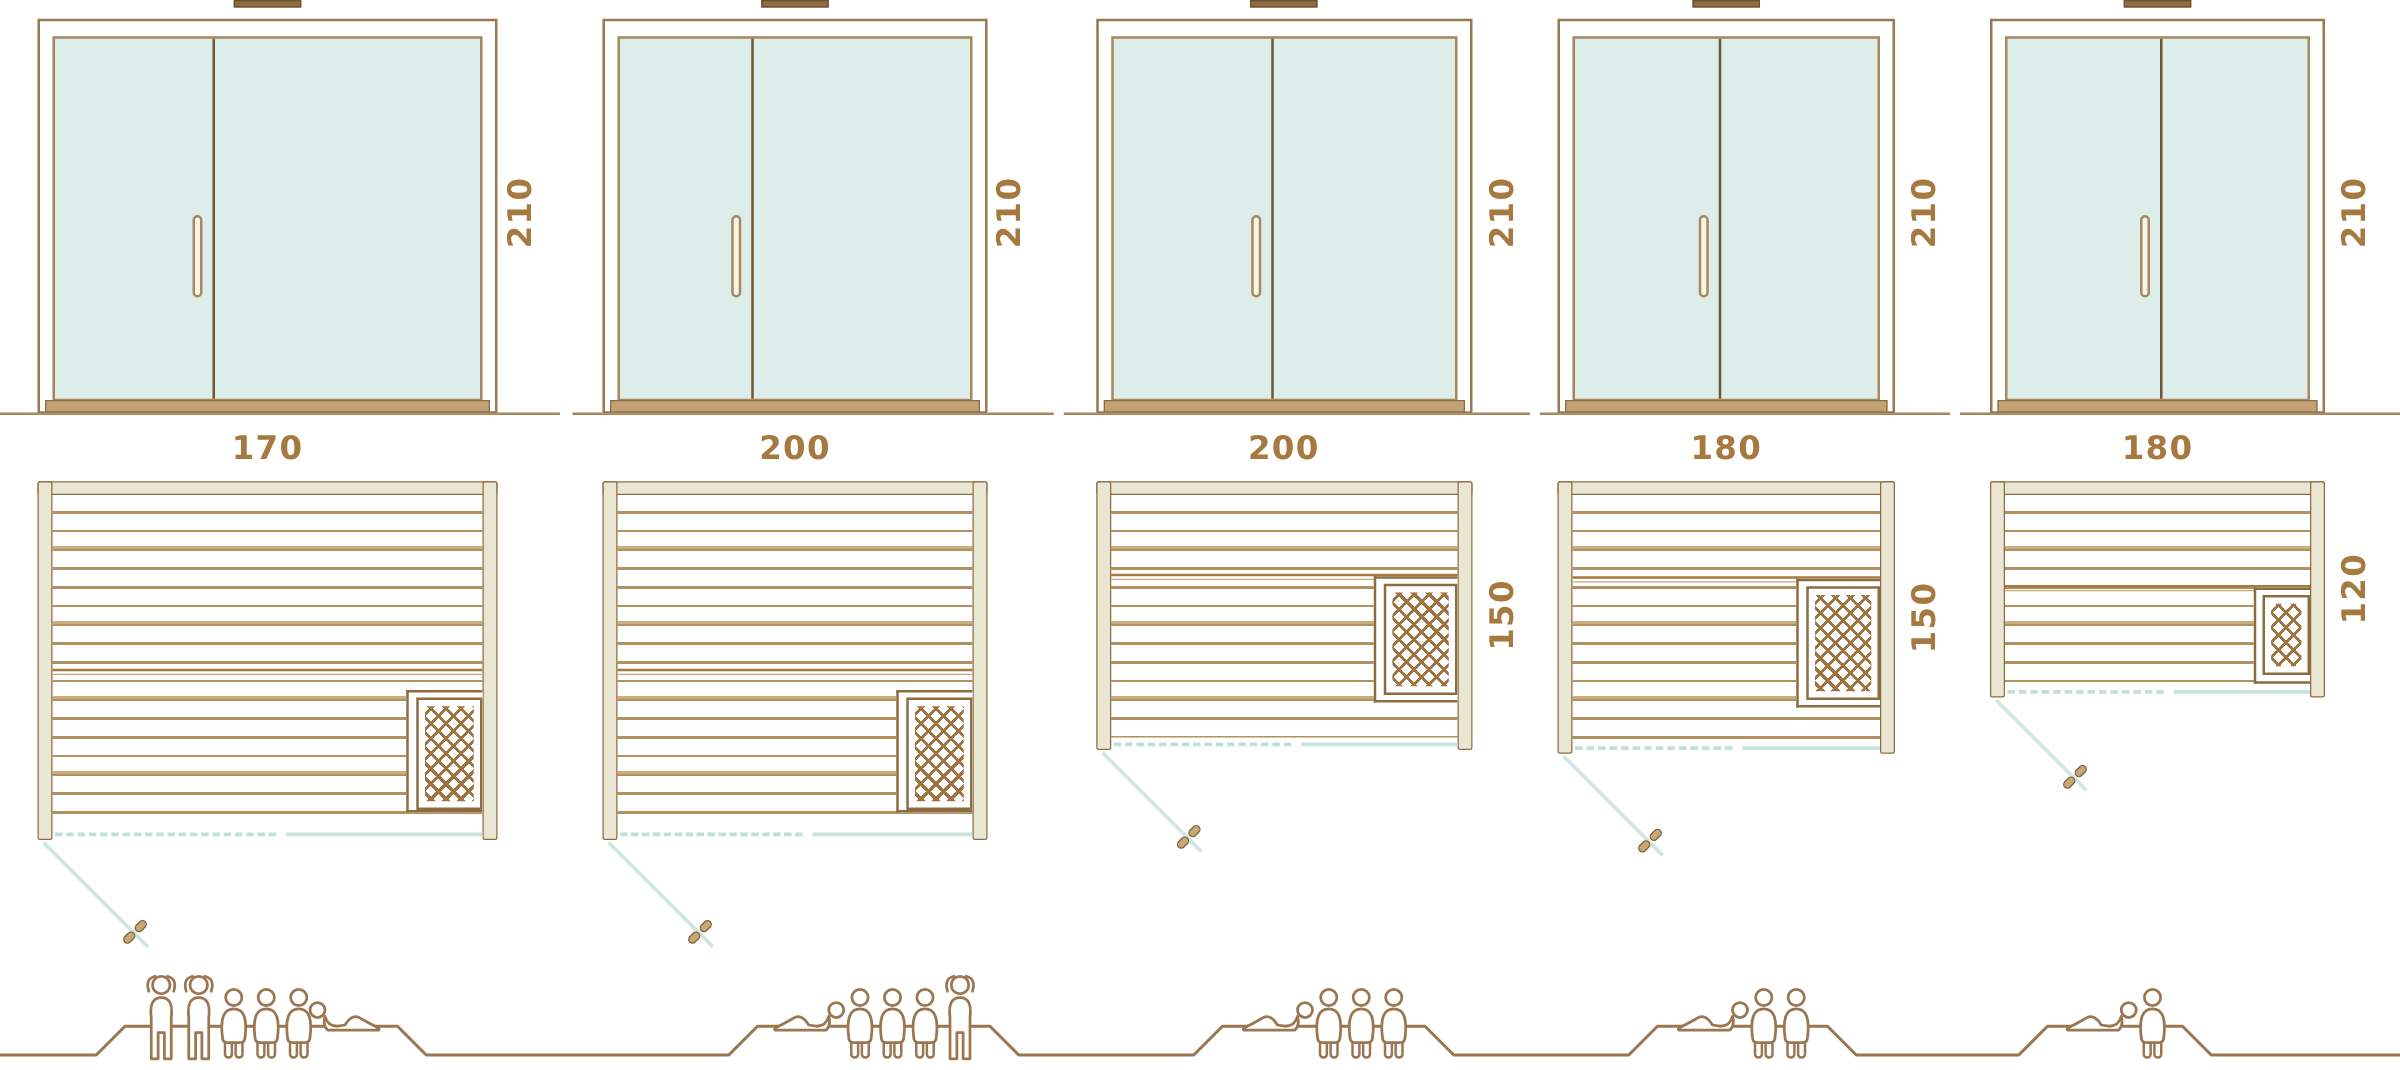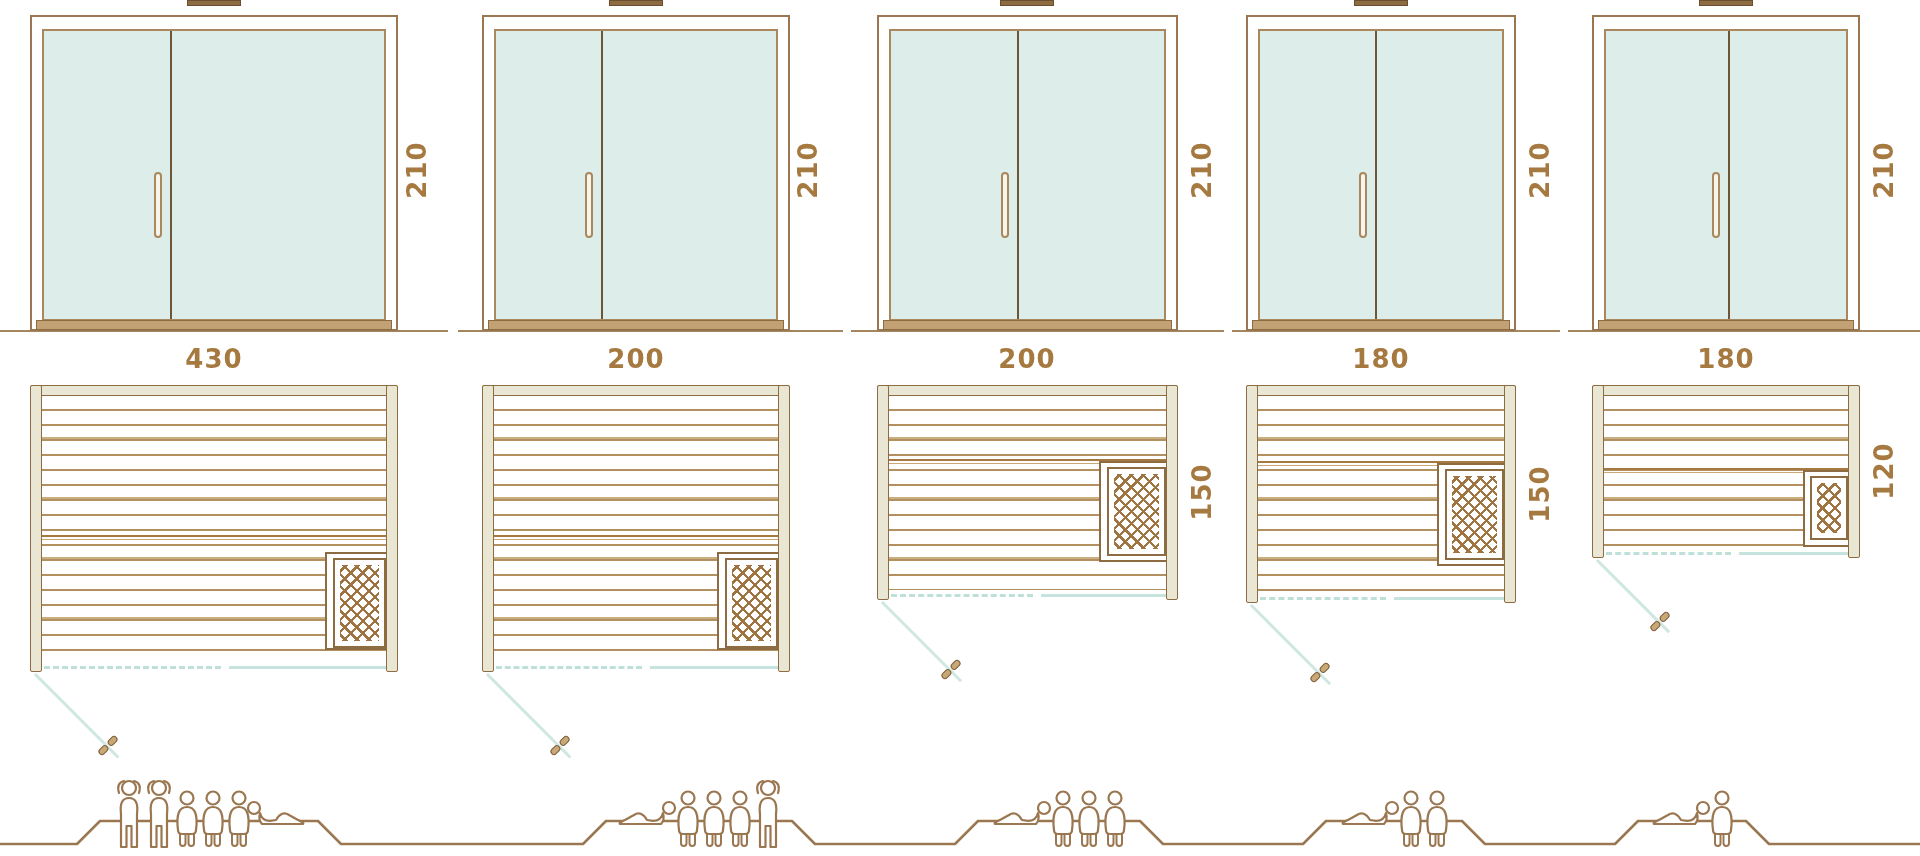--- a/index.html
+++ b/index.html
@@ -46,21 +46,21 @@
   <div class="abs groundline" style="left:1568px;top:330px;width:352px;"></div>
 
   <div class="abs vent" style="left:187px;top:0;width:54px;"></div>
   <div class="abs door-outer" style="left:30px;top:15px;width:368px;height:316px;"></div>
   <div class="abs glass" style="left:42px;top:29px;width:344px;height:292px;">
     <div class="abs divider" style="left:126px;"></div>
     <div class="abs handle" style="left:110px;top:141px;"></div>
   </div>
   <div class="abs sill" style="left:36px;top:320px;width:356px;"></div>
   <div class="abs dim rot" style="left:377px;top:155px;width:80px;">210</div>
-  <div class="abs dim" style="left:134px;top:344px;width:160px;">430</div>
+  <div class="abs dim" style="left:134px;top:344px;width:160px;">170</div>
 
   <div class="abs" style="left:30px;top:385px;width:368px;height:287px;">
     <div class="abs planks" style="left:12px;top:11px;width:344px;height:265px;"></div>
     <div class="abs wall" style="left:0;top:0;width:368px;height:11px;"></div>
     <div class="abs wall" style="left:0;top:0;width:12px;height:287px;"></div>
     <div class="abs wall" style="left:356px;top:0;width:12px;height:287px;"></div>
     <div class="abs benchline" style="left:12px;top:150px;width:344px;"></div>
     <div class="abs enclosure" style="left:295px;top:167px;width:61px;height:98px;"></div>
     <div class="abs heater" style="left:303px;top:173px;width:53px;height:90px;">
         <div class="hatch"></div>

